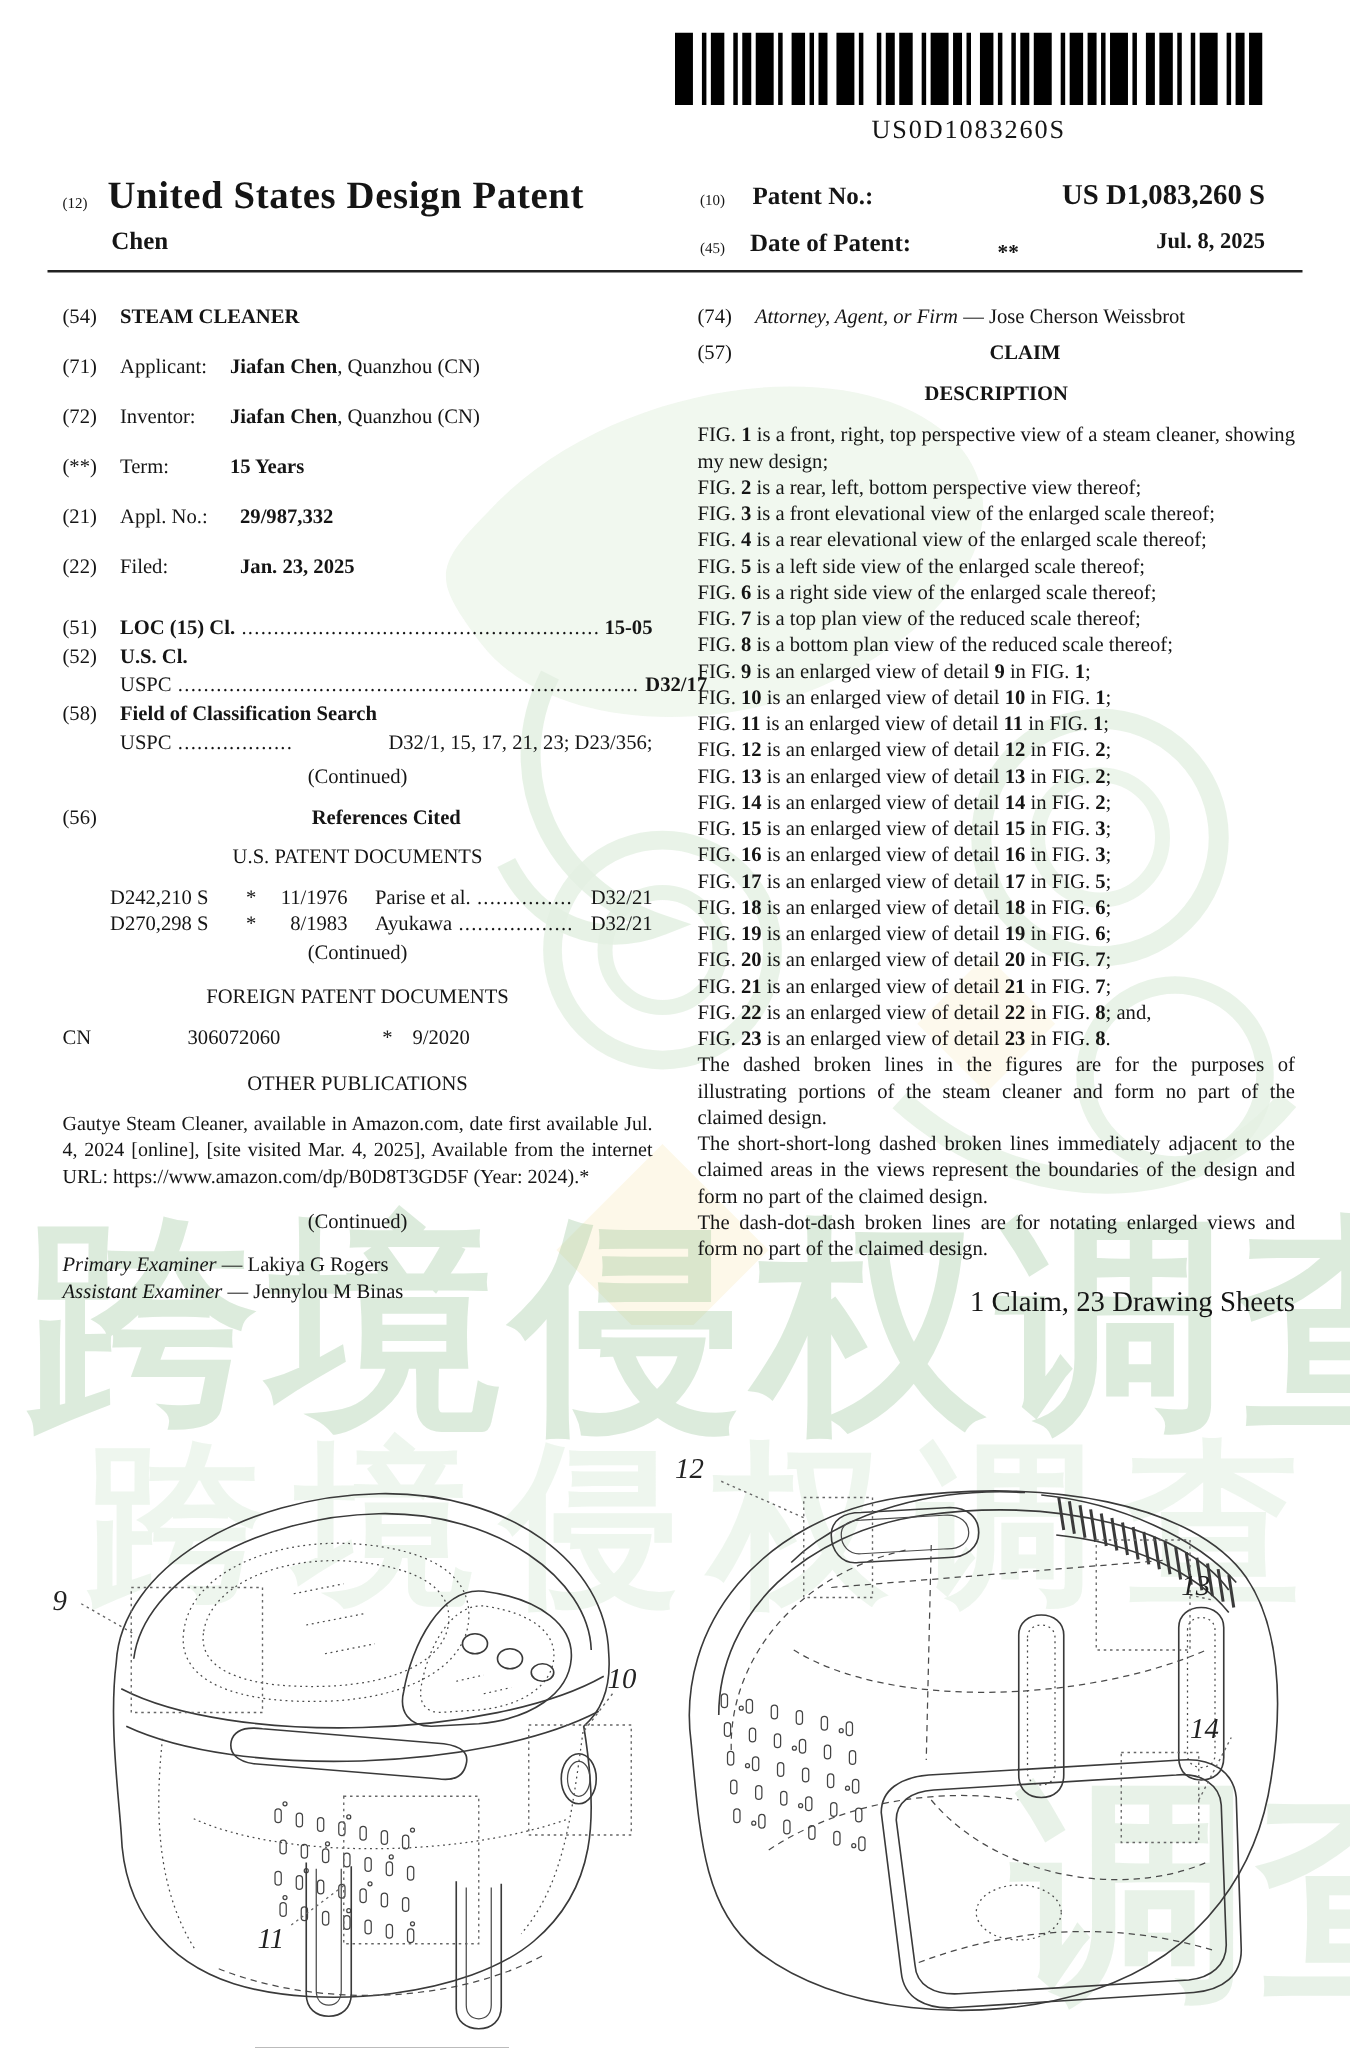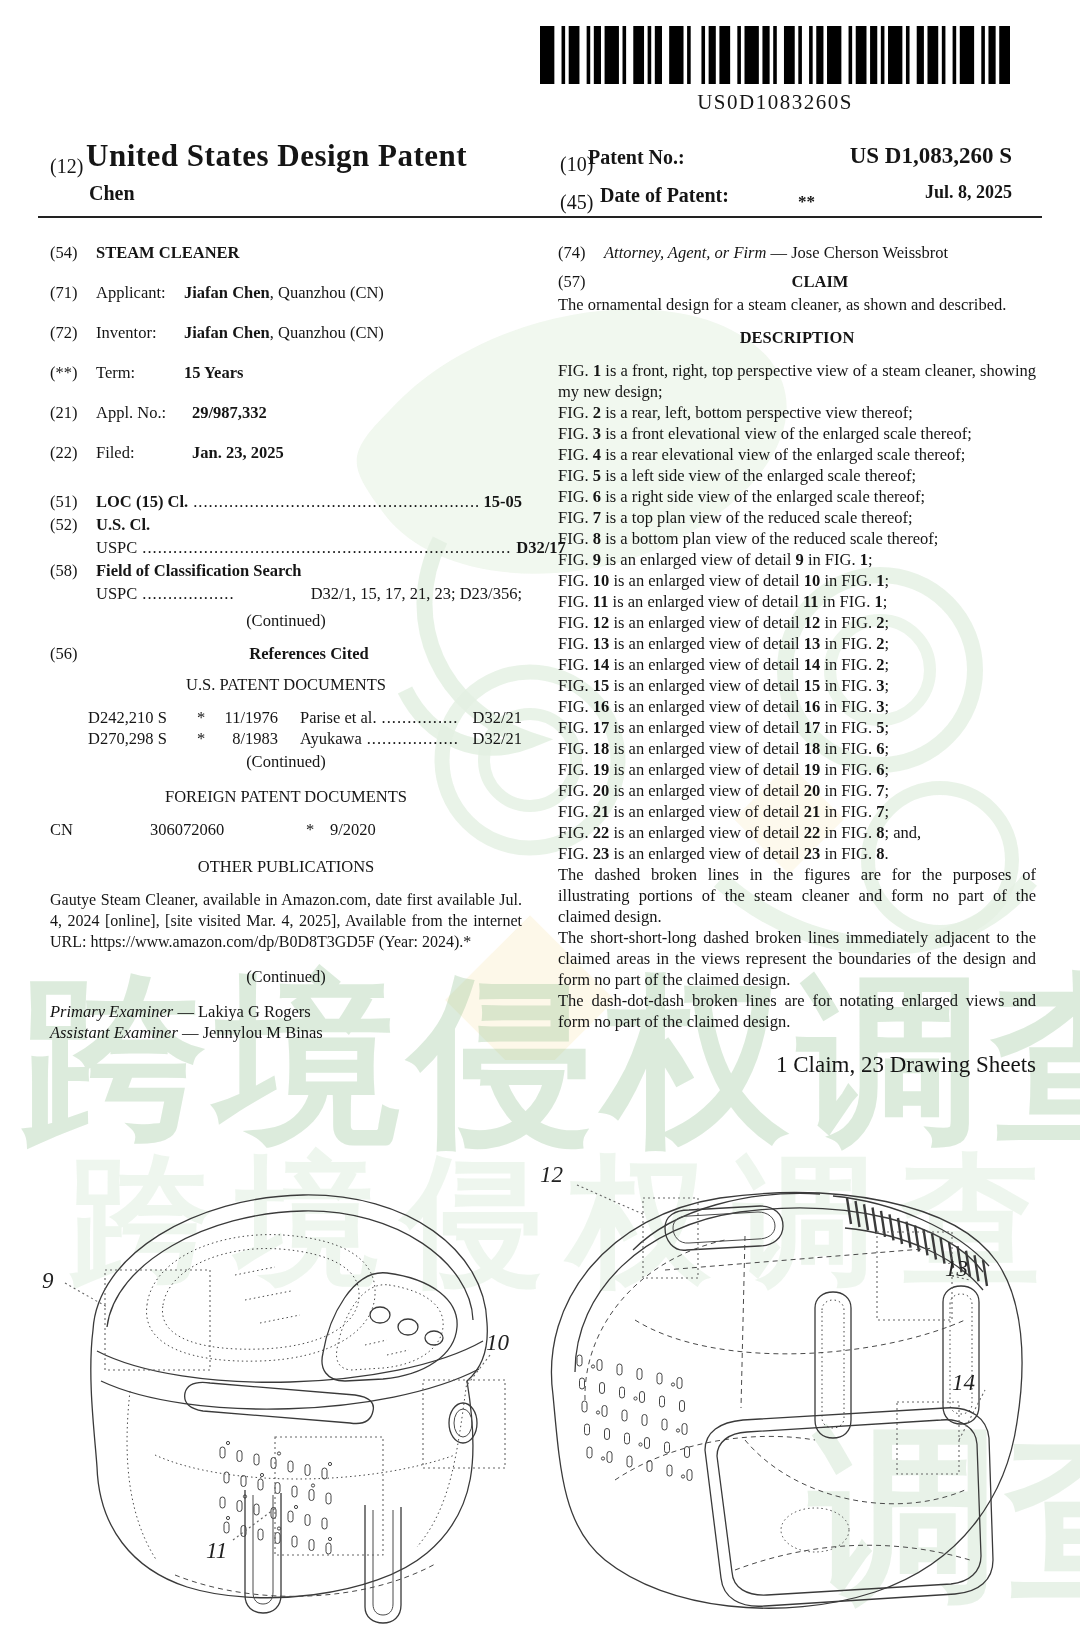--- a/index.html
+++ b/index.html
@@ -5,21 +5,21 @@
   html,body{margin:0;padding:0;background:#888;}
   .page{position:relative;width:1080px;height:1638px;margin:0 auto;background:#ffffff;
         font-family:"Liberation Serif",serif;color:#151515;overflow:hidden;}
   
   .wm{position:absolute;z-index:0;pointer-events:none;}
   .wm-band{font-family:"Liberation Sans",sans-serif;font-weight:bold;white-space:nowrap;}
   
   .z1{position:absolute;z-index:1;}
   .barcode-wrap{left:540px;top:26px;width:470px;height:92px;text-align:center;}
   .barcode-num{font-size:21px;letter-spacing:1.5px;margin-top:2px;}
-  .hdr-code{font-size:20px;}
+  .hdr-code{font-size:12px;}
   .hdr-title{font-size:31px;font-weight:bold;letter-spacing:.5px;}
   .hdr-name{font-size:20px;font-weight:bold;}
   .hdr-lbl{font-size:20px;font-weight:bold;}
   .hdr-patno{font-size:23px;font-weight:bold;}
   .hdr-date{font-size:18px;font-weight:bold;}
   .rule{position:absolute;left:38px;top:216px;width:1004px;height:0;border-top:2.5px solid #222;z-index:1;}
   .col{position:absolute;top:242px;font-size:16.5px;line-height:21px;text-align:justify;}
   #left-col{left:50px;width:472px;}
   #right-col{left:558px;width:478px;}
   .entry{display:flex;}
@@ -122,21 +122,21 @@
         <rect x="459.24" y="0" width="10.76" height="58" fill="#000"></rect>
       </svg>
     <div class="barcode-num">US0D1083260S</div>
   </div>
 
   <div class="z1 hdr-code" style="left:50px;top:155px;">(12)</div>
   <div class="z1 hdr-title" style="left:86px;top:138px;">United States Design Patent</div>
   <div class="z1 hdr-name" style="left:89px;top:182px;">Chen</div>
 
   <div class="z1 hdr-code" style="left:560px;top:153px;">(10)</div>
-  <div class="z1 hdr-lbl" style="left:588px;top:146px;">Patent No.:</div>
+  <div class="z1 hdr-lbl" style="left:602px;top:146px;">Patent No.:</div>
   <div class="z1 hdr-patno" style="left:772px;top:143px;width:240px;text-align:right;">US D1,083,260 S</div>
   <div class="z1 hdr-code" style="left:560px;top:191px;">(45)</div>
   <div class="z1 hdr-lbl" style="left:600px;top:184px;">Date of Patent:</div>
   <div class="z1" style="left:798px;top:192px;font-weight:bold;font-size:17px;">**</div>
   <div class="z1 hdr-date" style="left:862px;top:182px;width:150px;text-align:right;">Jul. 8, 2025</div>
 
   <div class="rule"></div>
 
   <div class="col" id="left-col">
     <div class="entry g-lg">
@@ -238,21 +238,20 @@
 
   <div class="col" id="right-col">
     <div class="entry g-md" style="margin-bottom:8px;">
         <span class="code">(74)</span>
         <span><i>Attorney, Agent, or Firm</i><span> — Jose Cherson Weissbrot</span></span>
       </div>
     <div class="entry" style="margin-bottom:2px;">
         <span class="code">(57)</span>
         <span style="flex:1;text-align:center;font-weight:bold;">CLAIM</span>
       </div>
-    <div class="para">The ornamental design for a steam cleaner, as shown and described.</div>
     <div class="sec-title" style="margin:12px 0 12px;">DESCRIPTION</div>
     <div id="fig-list">
         <div class="fig-line">FIG. <b>1</b> is a front, right, top perspective view of a steam cleaner, showing my new design;</div>
         <div class="fig-line">FIG. <b>2</b> is a rear, left, bottom perspective view thereof;</div>
         <div class="fig-line">FIG. <b>3</b> is a front elevational view of the enlarged scale thereof;</div>
         <div class="fig-line">FIG. <b>4</b> is a rear elevational view of the enlarged scale thereof;</div>
         <div class="fig-line">FIG. <b>5</b> is a left side view of the enlarged scale thereof;</div>
         <div class="fig-line">FIG. <b>6</b> is a right side view of the enlarged scale thereof;</div>
         <div class="fig-line">FIG. <b>7</b> is a top plan view of the reduced scale thereof;</div>
         <div class="fig-line">FIG. <b>8</b> is a bottom plan view of the reduced scale thereof;</div>

